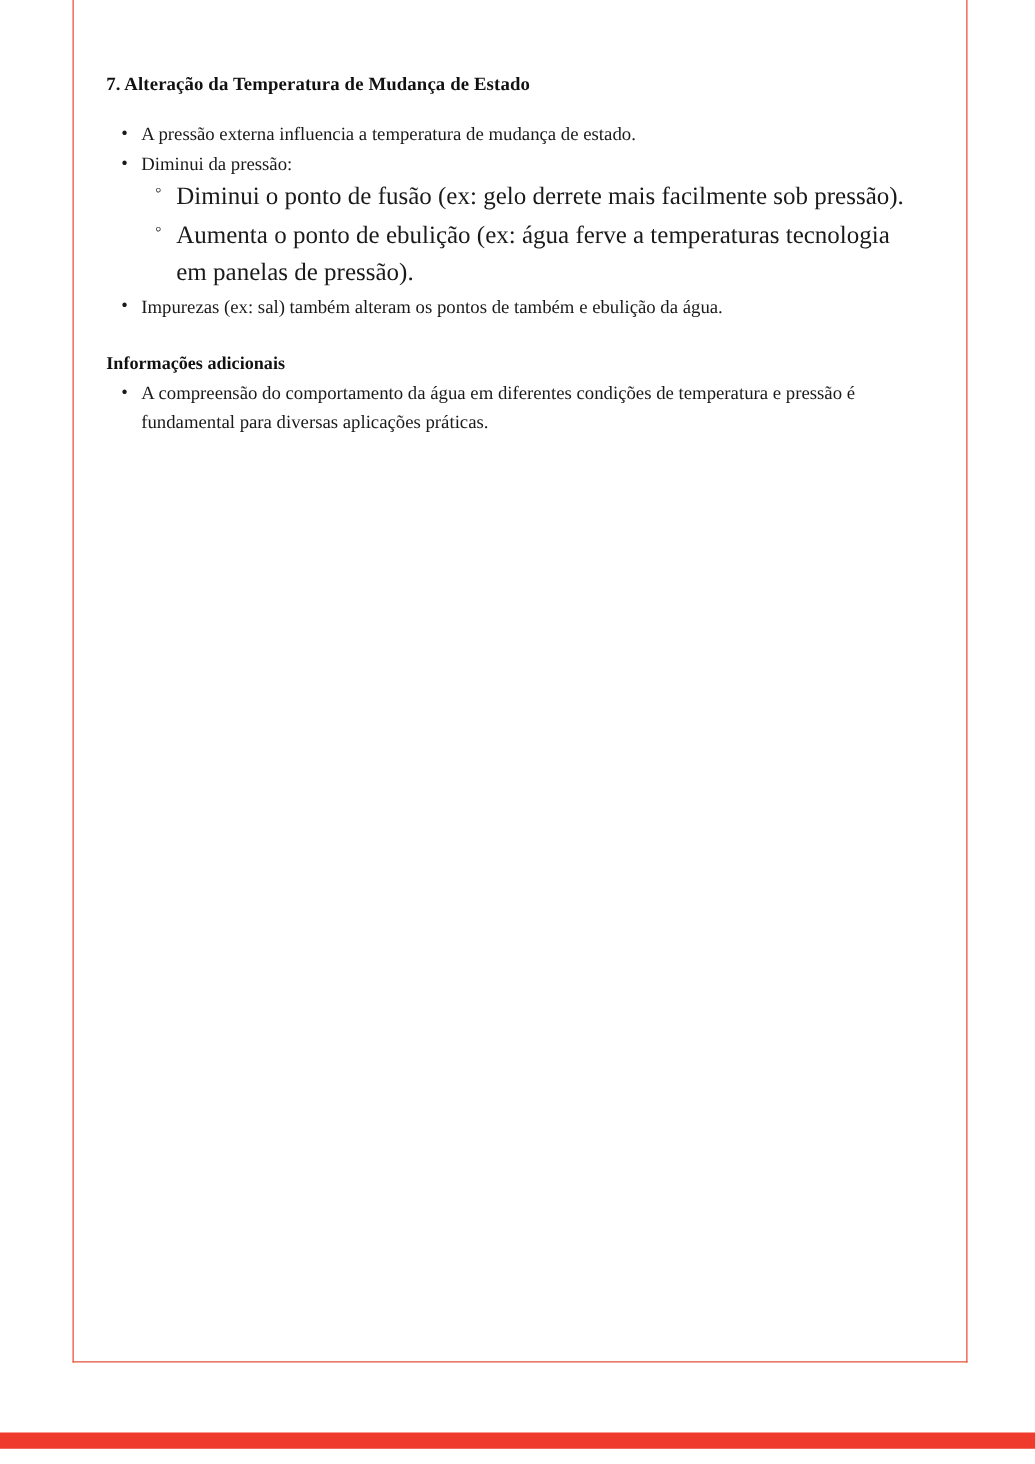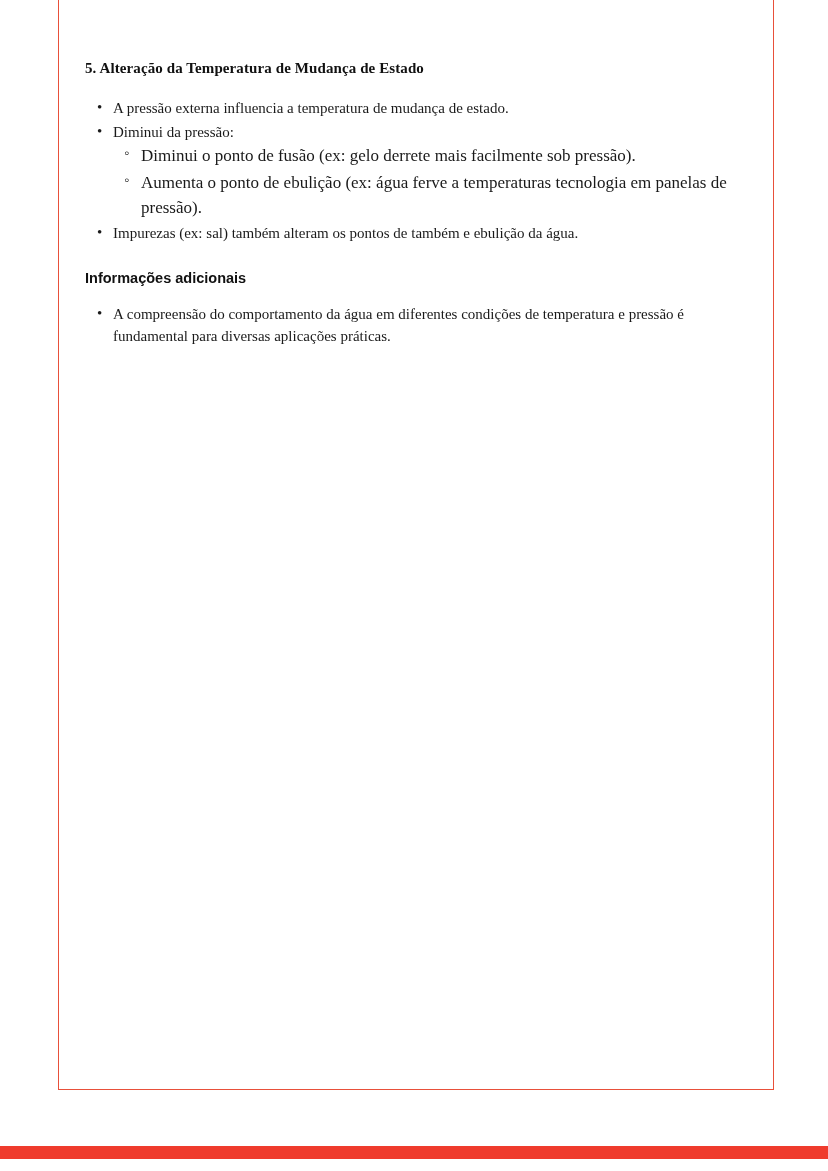--- a/index.html
+++ b/index.html
@@ -35,24 +35,24 @@
   h2.section-title {
     font-family: "Liberation Serif", serif;
     font-size: 15px;
     font-weight: bold;
     letter-spacing: 0.1px;
     margin: 0 0 20px 0;
     color: #111111;
   }
 
   h3.sub-title {
-    font-family: Liberation Sans, sans-serif;
+    font-family: Liberation Serif, serif;
     font-size: 14.5px;
     font-weight: bold;
-    margin: 26px 0 17px 0;
+    margin: 26px 0 4px 0;
     color: #111111;
   }
 
   ul.bullets {
     list-style: none;
     margin: 0;
     padding: 0;
   }
 
   ul.bullets > li {
@@ -80,21 +80,21 @@
 
   ul.sub-bullets {
     list-style: none;
     margin: 0;
     padding: 0;
   }
 
   ul.sub-bullets > li {
     position: relative;
     padding-left: 28px;
-    font-size: 17px;
+    font-size: 20px;
     line-height: 1.48;
     margin-bottom: 1px;
     color: #1a1a1a;
   }
 
   ul.sub-bullets > li::before {
     content: "\25E6";
     position: absolute;
     left: 11px;
     top: -1px;
@@ -115,21 +115,21 @@
     height: 13px;
     background: #ef3b2d;
   }
 </style>
 </head>
 <body>
 
 <div class="page">
   <div class="page-inner">
 
-    <h2 class="section-title">5. Alteração da Temperatura de Mudança de Estado</h2>
+    <h2 class="section-title">7. Alteração da Temperatura de Mudança de Estado</h2>
 
     <ul class="bullets">
       <li>
         <span class="li-text">A pressão externa influencia a temperatura de mudança de estado.</span>
       </li>
       <li>
         <span class="li-text">Diminui da pressão:</span>
         <ul class="sub-bullets">
           <li>Diminui o ponto de fusão (ex: gelo derrete mais facilmente sob pressão).</li>
           <li>Aumenta o ponto de ebulição (ex: água ferve a temperaturas tecnologia em panelas de pressão).</li>

